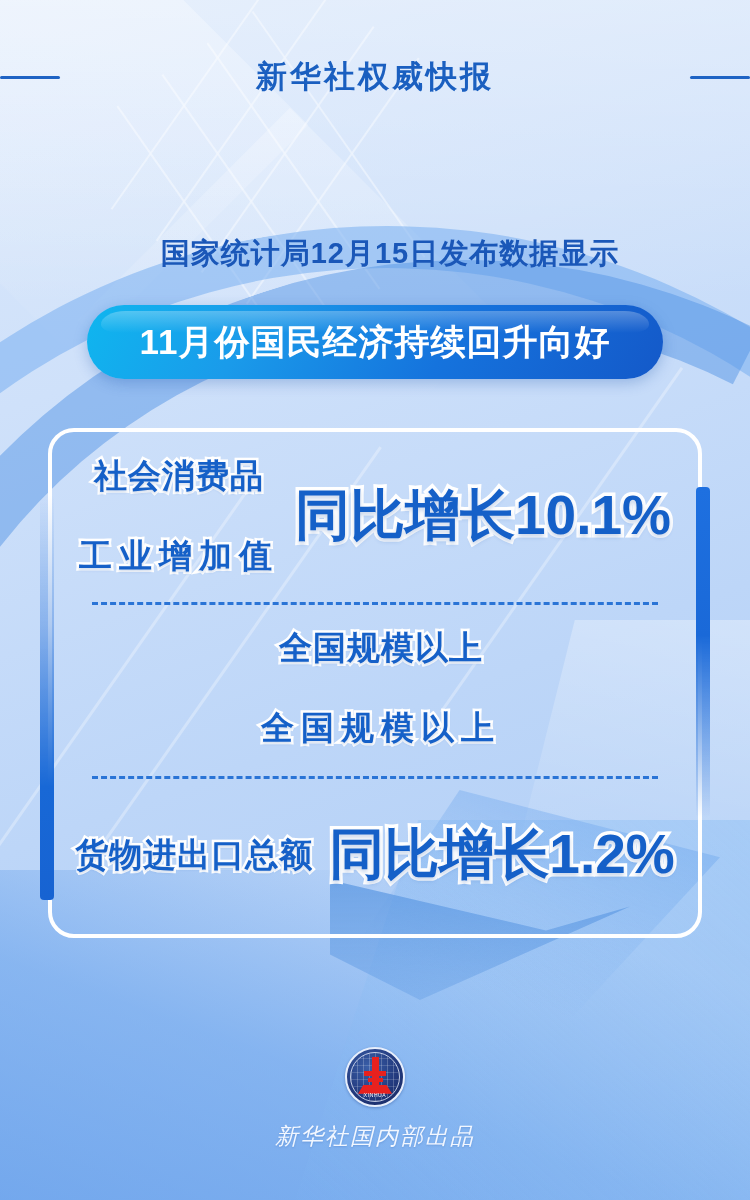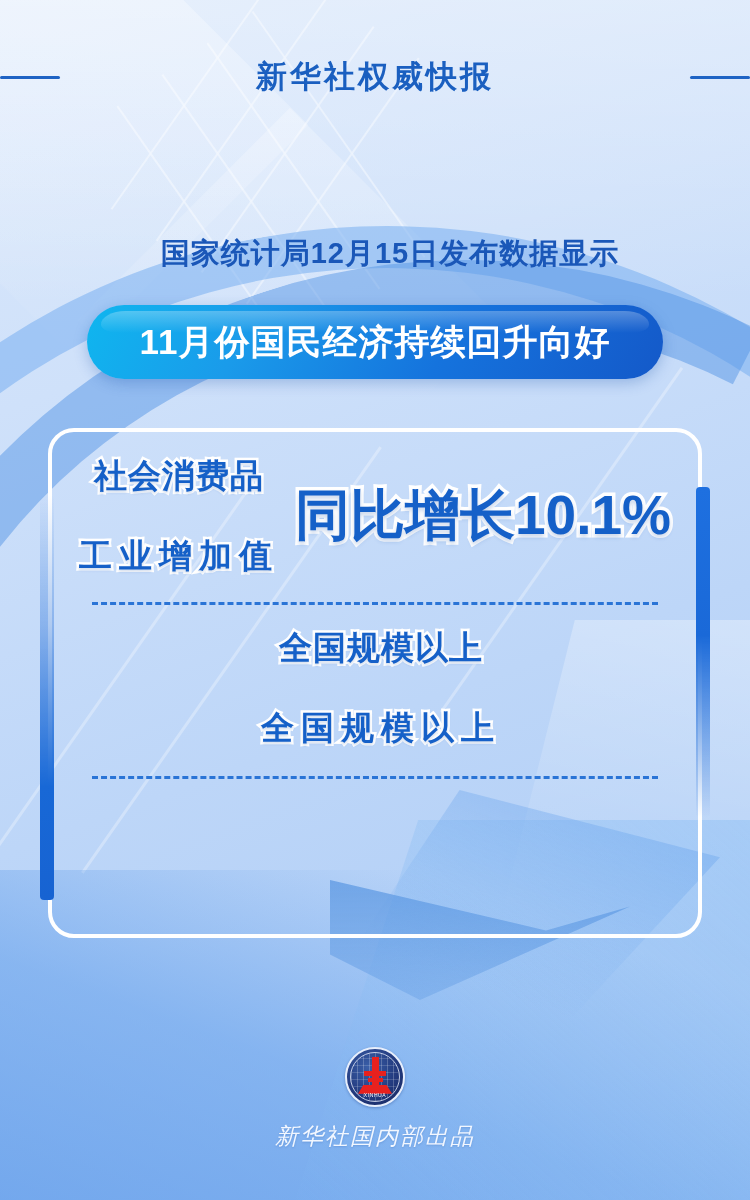--- a/index.html
+++ b/index.html
@@ -394,20 +394,26 @@
 
     <div class="row r2">
       <div class="row-label">
         <div>全国规模以上</div>
         <div class="l2">全国规模以上</div>
       </div>
     </div>
 
     <div class="divider d2"></div>
 
+    <div class="row r3">
+      <div class="row-label">
+        <div>货物进出口总额</div>
+      </div>
+      <div class="row-value">同比增长1.2%</div>
+    </div>
 
   </div>
 
   <div class="footer">
     <div class="logo">
       <div class="grid"></div>
       <div class="ring"></div>
       <div class="tower"></div>
       <div class="tower-arm"></div>
       <div class="tower-arm2"></div>

